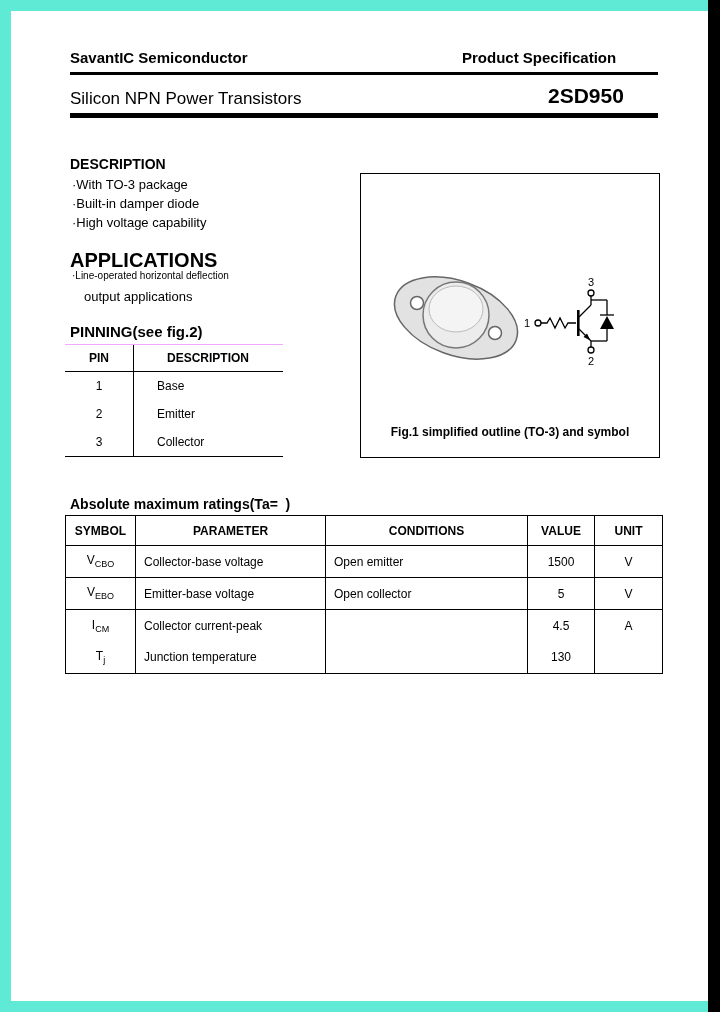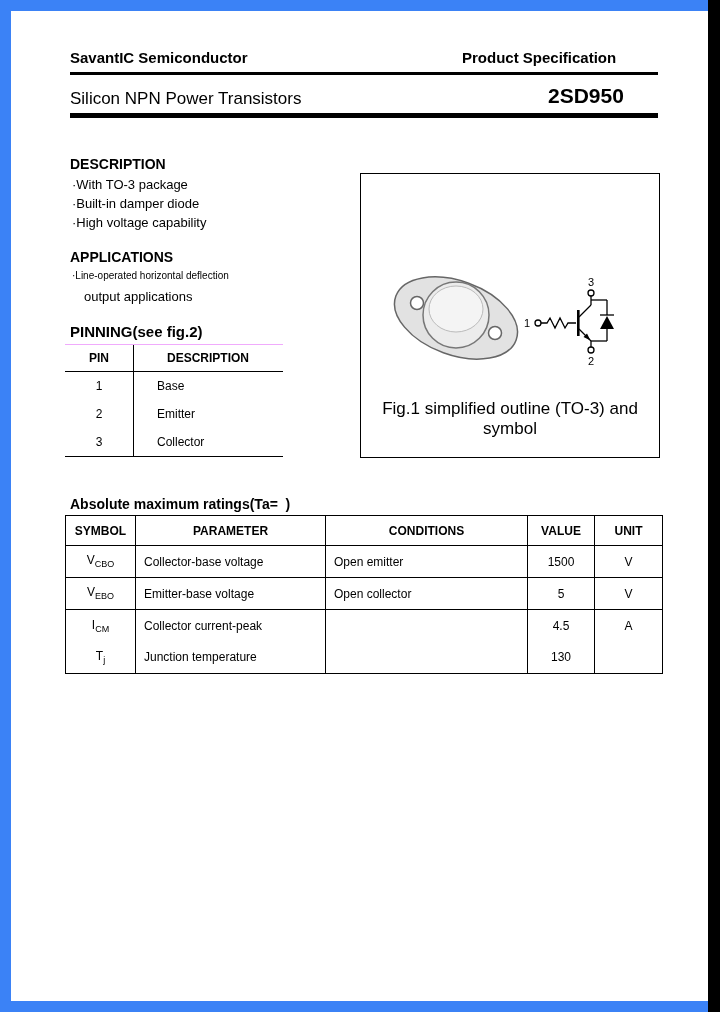--- a/index.html
+++ b/index.html
@@ -1,47 +1,47 @@
 <!DOCTYPE html>
 <html><head>
 <meta charset="utf-8">
 <style>
   * { margin:0; padding:0; box-sizing:border-box; }
   html,body { background:#000; }
   body { font-family:"Liberation Sans", sans-serif; color:#000; }
-  .frame { position:relative; width:708px; height:1012px; background:#3b82f6; overflow:hidden; }
+  .frame { position:relative; width:708px; height:1012px; background:#5eead4; overflow:hidden; }
   .sheet { position:absolute; left:11px; top:11px; width:698px; height:990px; background:#fff; }
   .abs { position:absolute; }
 
   .company { left:70px; top:49px; font-size:15px; font-weight:bold; }
   .spec { left:462px; top:49px; font-size:15px; font-weight:bold; }
   .rule-1 { left:70px; top:72px; width:588px; height:3px; background:#000; }
   .title { left:70px; top:89px; font-size:17px; font-weight:normal; }
   .part { left:548px; top:84px; font-size:21px; font-weight:bold; }
   .rule-2 { left:70px; top:113px; width:588px; height:5px; background:#000; }
 
   .desc-heading { left:70px; top:156px; font-size:14px; font-weight:bold; }
   .desc-items { left:72px; top:175px; font-size:13px; line-height:19px; }
-  .apps-heading { left:70px; top:249px; font-size:14px; font-weight:bold; }
+  .apps-heading { left:70px; top:249px; font-size:20px; font-weight:bold; }
   .apps-line1 { left:72px; top:270px; font-size:10px; }
   .apps-line2 { left:84px; top:289px; font-size:13px; }
 
   .pin-heading { left:70px; top:323px; font-size:15px; font-weight:bold; }
   .pin-table { position:absolute; left:65px; top:344px; width:218px; font-size:12px;
                border-top:1px solid #f0abfc; border-bottom:1px solid #000; }
   .pin-divider { position:absolute; left:68px; top:0; bottom:0; width:1px; background:#000; }
   .pin-header { display:flex; align-items:center; height:27px; border-bottom:1px solid #000; font-weight:bold; }
   .pin-row { display:flex; align-items:center; height:28px; }
   .pin-c1 { width:68px; text-align:center; }
   .pin-c2 { flex:1; padding-left:24px; }
   .pin-header .pin-c2 { text-align:center; padding-left:0; }
 
   .figure-box { left:360px; top:173px; width:300px; height:285px; border:1px solid #000; background:#fff; }
   .figure-caption { position:absolute; left:0; right:0; bottom:18px; text-align:center;
-                    font-size:17px; font-weight:normal; }
+                    font-size:12px; font-weight:bold; }
 
   .ratings-heading { left:70px; top:496px; font-size:14px; font-weight:bold; white-space:pre; }
   .ratings-table { position:absolute; left:65px; top:515px; border-collapse:collapse; table-layout:fixed; }
   .ratings-table th, .ratings-table td { border:1px solid #000; font-size:12px; }
   .ratings-table th { height:30px; font-weight:bold; text-align:center; }
   .ratings-table td { height:32px; text-align:center; }
   td.c-par, td.c-cond { text-align:left; padding-left:8px; }
   sub { font-size:9px; }
   tr.mb td { border-bottom-style:hidden; }
   tr.mt td { border-top-style:hidden; }

